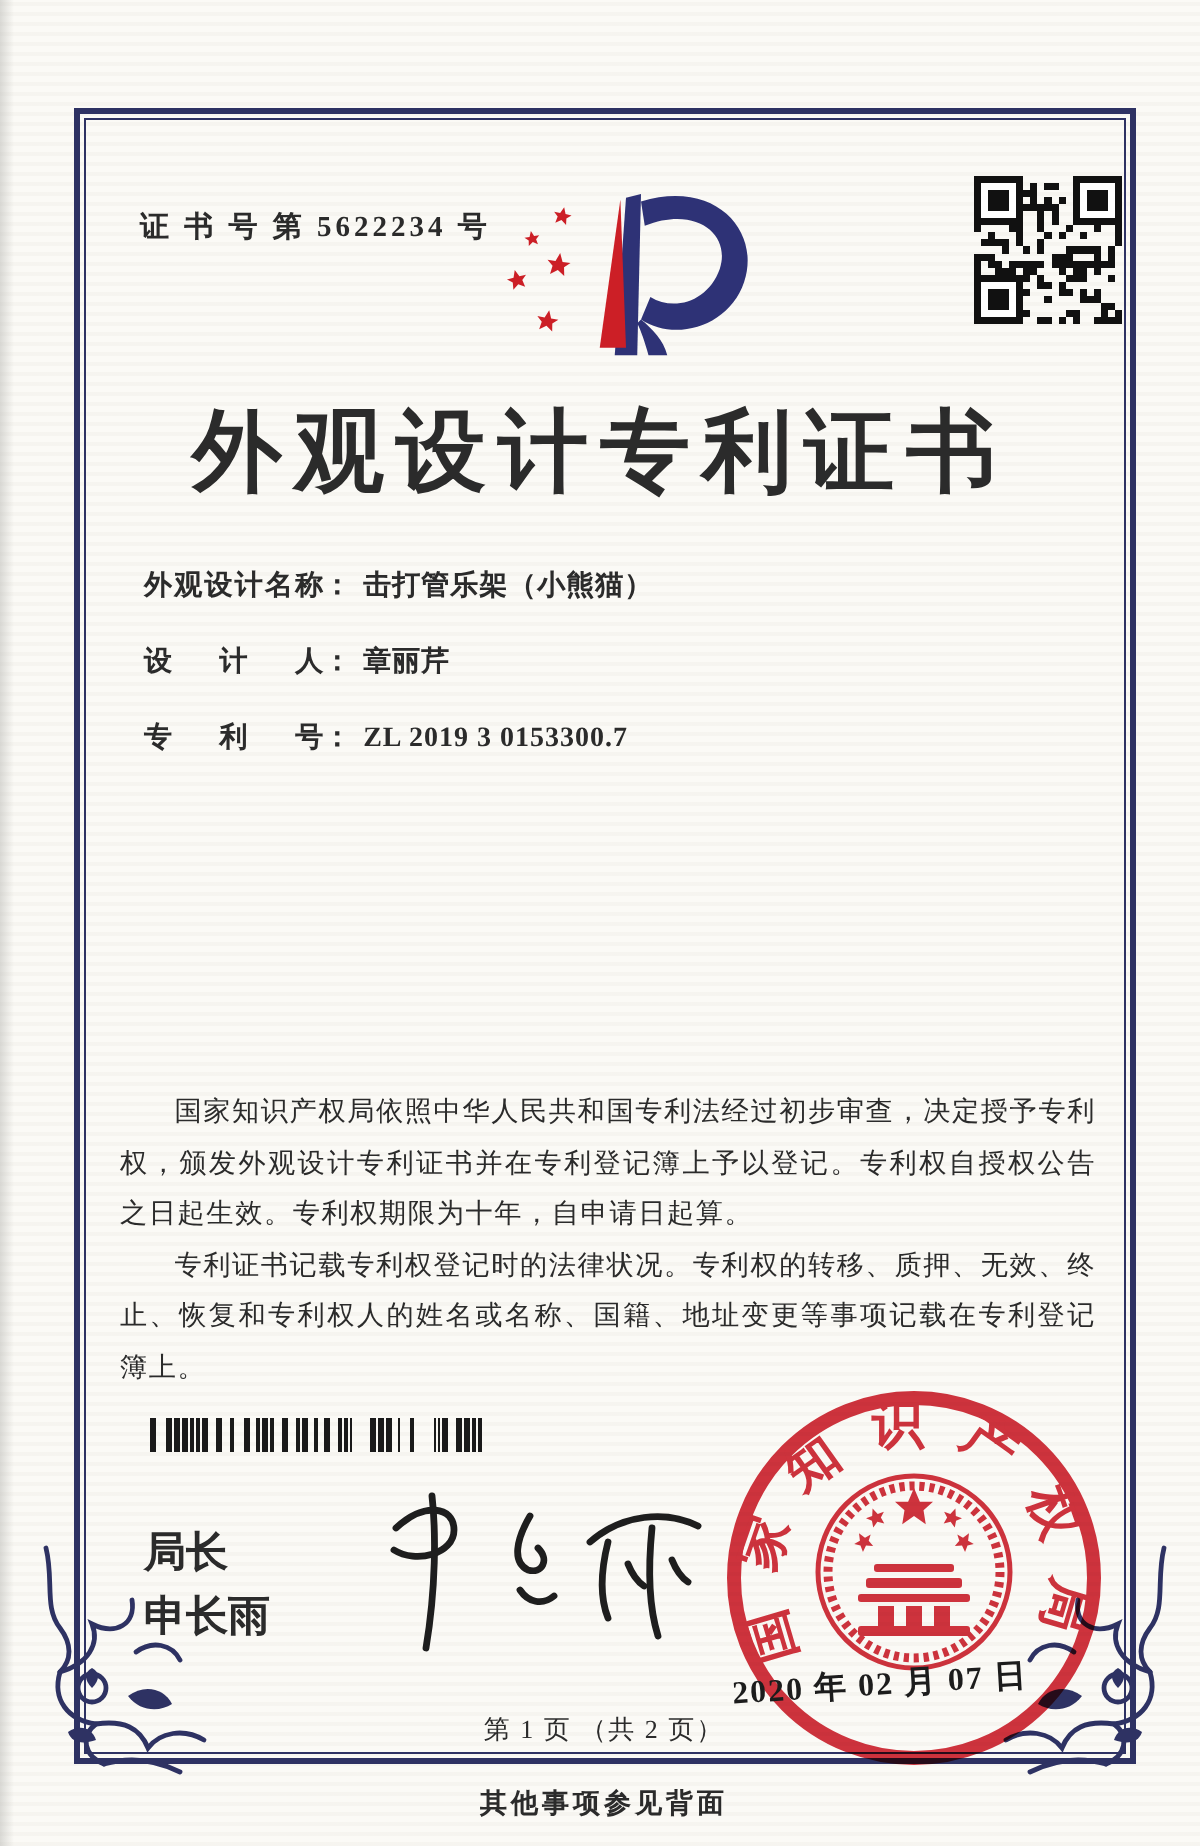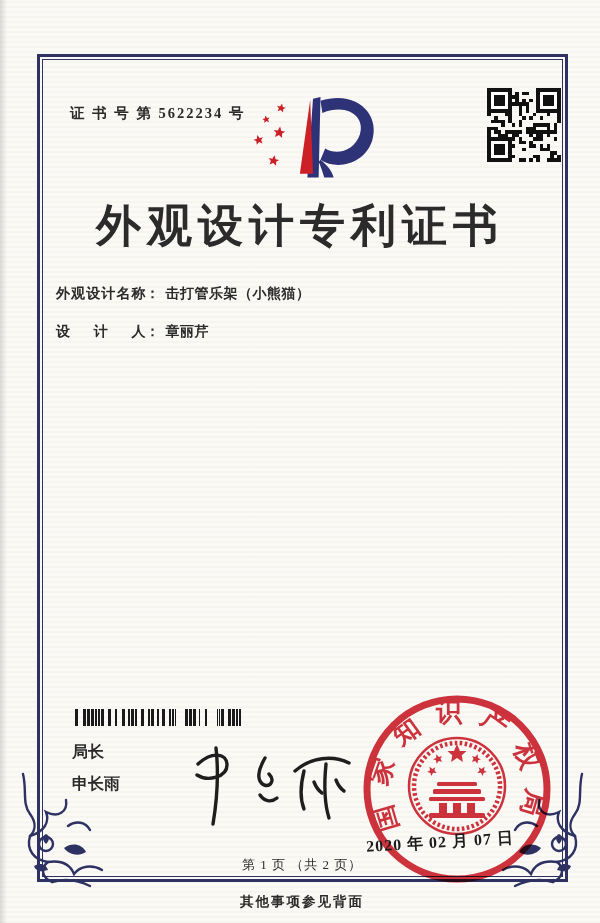--- a/index.html
+++ b/index.html
@@ -19,32 +19,32 @@
   }
   .frame-inner{
     position:absolute;left:2px;top:2px;right:2px;bottom:2px;
     border:1px solid #2e3263;
   }
   .cert-no{position:absolute;left:70px;top:104px;font-size:14.5px;font-weight:bold;letter-spacing:2px;}
   .logo{position:absolute;left:238px;top:84px;width:150px;height:114px;}
   .qr{position:absolute;left:487px;top:88px;width:74px;height:74px;}
   .title{position:absolute;left:0;top:196px;width:600px;text-align:center;
     font-size:45px;font-weight:bold;letter-spacing:6px;}
-  .fields{position:absolute;left:56px;top:282px;width:478px;font-size:14px;font-weight:bold;}
+  .fields{position:absolute;left:72px;top:282px;width:478px;font-size:14px;font-weight:bold;}
   .frow{height:24px;line-height:24px;margin-bottom:13.8px;white-space:nowrap;}
   .flabel{display:inline-block;width:6.4em;text-align:justify;text-align-last:justify;vertical-align:top;}
   .fcolon{display:inline-block;margin-right:6px;}
   .fvalue{letter-spacing:.5px;}
   .pair2{display:inline-block;margin-left:34px;}
   .pair2 .flabel{width:5.2em;}
   .body-text{position:absolute;left:60px;top:543px;width:488px;
     font-size:13.6px;line-height:25.6px;text-align:justify;letter-spacing:.8px;}
   .body-text p{margin:0;text-indent:2em;}
   .barcode{position:absolute;left:75px;top:709px;width:166px;height:17px;}
-  .sig-block{position:absolute;left:72px;top:736px;font-size:16px;font-weight:bold;line-height:32px;}
+  .sig-block{position:absolute;left:72px;top:760px;font-size:21px;font-weight:bold;line-height:32px;}
   .signature{position:absolute;left:168px;top:736px;width:190px;height:95px;}
   .seal{position:absolute;left:358px;top:690px;width:198px;height:198px;opacity:.93;mix-blend-mode:multiply;}
   .seal-date{position:absolute;left:366px;top:831px;width:190px;font-size:16px;letter-spacing:1px;
     color:#1c1c1c;font-weight:bold;transform:rotate(-3.5deg);}
   .page-info{position:absolute;left:0;top:856px;width:604px;text-align:center;font-size:13px;letter-spacing:1px;}
   .back-note{position:absolute;left:0;top:893px;width:604px;text-align:center;
     font-size:13.5px;font-weight:bold;letter-spacing:2px;}
   .ornament{position:absolute;width:92px;height:118px;}
   .ornament.left{left:16px;top:772px;}
   .ornament.right{left:497px;top:772px;transform:scaleX(-1);}
@@ -243,22 +243,29 @@
 
   <div class="title">外观设计专利证书</div>
 
   <div class="fields">
     <div class="frow">
       <span class="flabel">外观设计名称</span><span class="fcolon">：</span><span class="fvalue">击打管乐架（小熊猫）</span>
     </div>
     <div class="frow">
       <span class="flabel">设 计 人</span><span class="fcolon">：</span><span class="fvalue">章丽芹</span>
     </div>
+    <div class="frow">
+      <span class="flabel">专 利 号</span><span class="fcolon">：</span><span class="fvalue">ZL 2019 3 0153300.7</span>
+    </div>
   </div>
 
+  <div class="body-text">
+    <p>国家知识产权局依照中华人民共和国专利法经过初步审查，决定授予专利权，颁发外观设计专利证书并在专利登记簿上予以登记。专利权自授权公告之日起生效。专利权期限为十年，自申请日起算。</p>
+    <p>专利证书记载专利权登记时的法律状况。专利权的转移、质押、无效、终止、恢复和专利权人的姓名或名称、国籍、地址变更等事项记载在专利登记簿上。</p>
+  </div>
 
   <svg class="barcode" id="barcode" viewBox="0 0 166 17" preserveAspectRatio="none">
       <rect x="0" y="0" width="3" height="17" fill="#1a1a1a"></rect>
       <rect x="8" y="0" width="3" height="17" fill="#1a1a1a"></rect>
       <rect x="12" y="0" width="3" height="17" fill="#1a1a1a"></rect>
       <rect x="16" y="0" width="3" height="17" fill="#1a1a1a"></rect>
       <rect x="20" y="0" width="2" height="17" fill="#1a1a1a"></rect>
       <rect x="23" y="0" width="2" height="17" fill="#1a1a1a"></rect>
       <rect x="26" y="0" width="3" height="17" fill="#1a1a1a"></rect>
       <rect x="33" y="0" width="3" height="17" fill="#1a1a1a"></rect>

